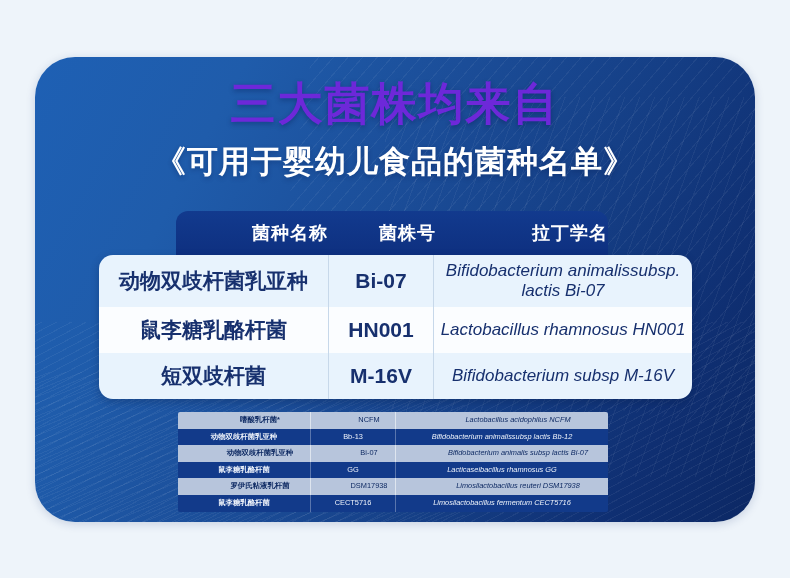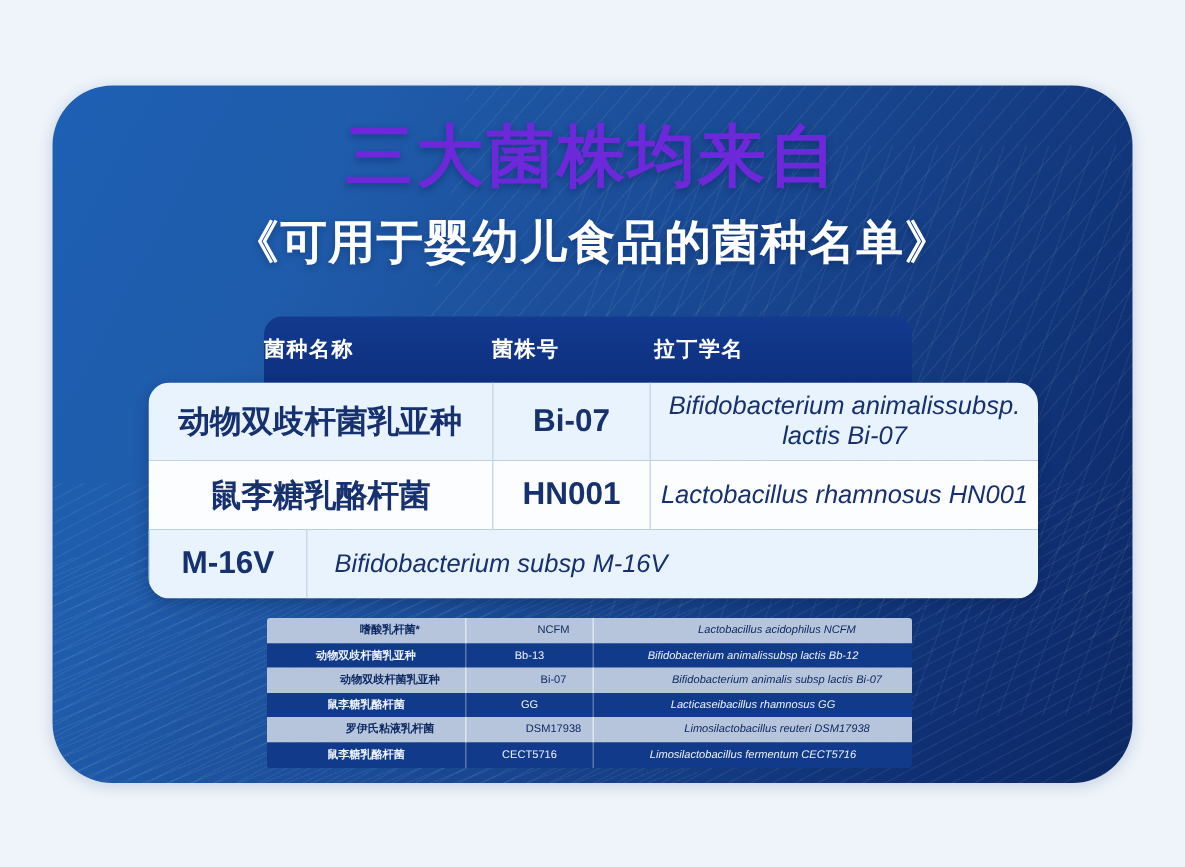--- a/index.html
+++ b/index.html
@@ -63,21 +63,21 @@
   }
 
   
   .thead{
     position:absolute;left:176px;top:211px;width:432px;height:44px;
     background:linear-gradient(180deg,#123a8e 0%,#0e3080 100%);
     border-radius:12px 12px 0 0;
     display:flex;align-items:center;
   }
   .thead .th{
-    color:#ffffff;font-size:14px;font-weight:bold;text-align:left;
+    color:#ffffff;font-size:18px;font-weight:bold;text-align:right;
     letter-spacing:1px;
   }
   .thead .th.c0{width:152px;}
   .thead .th.c1{width:108px;}
   .thead .th.c2{width:172px;}
 
   .tbody{
     position:absolute;left:99px;top:255px;width:593px;
     border-radius:14px;overflow:hidden;
     box-shadow:0 3px 9px rgba(5,25,70,.30);
@@ -146,20 +146,21 @@
       <div class="tcell c0">动物双歧杆菌乳亚种</div>
       <div class="tcell c1">Bi-07</div>
       <div class="tcell c2">Bifidobacterium animalissubsp. lactis Bi-07</div>
     </div>
     <div class="trow alt1 r1">
       <div class="tcell c0">鼠李糖乳酪杆菌</div>
       <div class="tcell c1">HN001</div>
       <div class="tcell c2">Lactobacillus rhamnosus HN001</div>
     </div>
     <div class="trow alt0 r2">
+      <div class="tcell c0">短双歧杆菌</div>
       <div class="tcell c1">M-16V</div>
       <div class="tcell c2">Bifidobacterium subsp M-16V</div>
     </div>
   </div>
 
   <div class="small-table">
     <div class="srow s-light">
       <div class="scell c0">嗜酸乳杆菌*</div>
       <div class="scell c1">NCFM</div>
       <div class="scell c2">Lactobacillus acidophilus NCFM</div>

